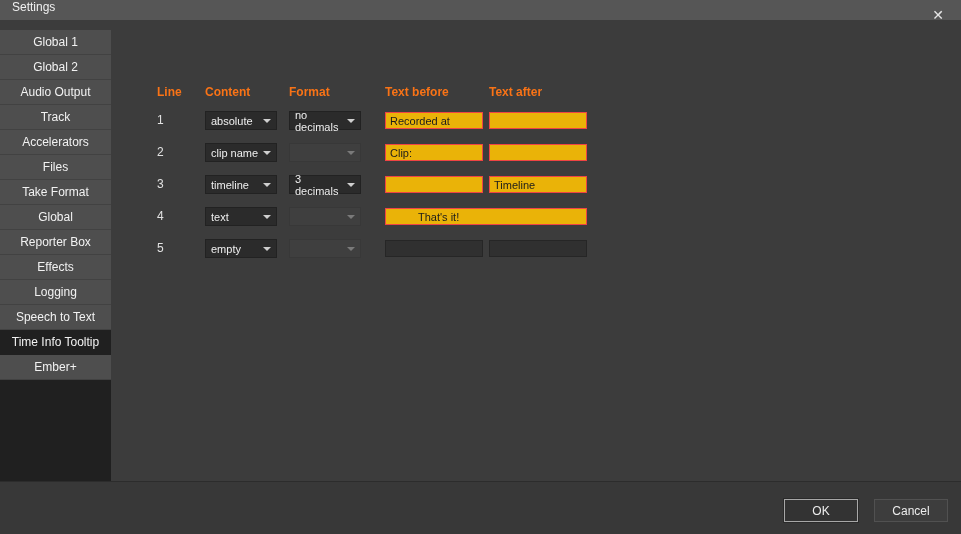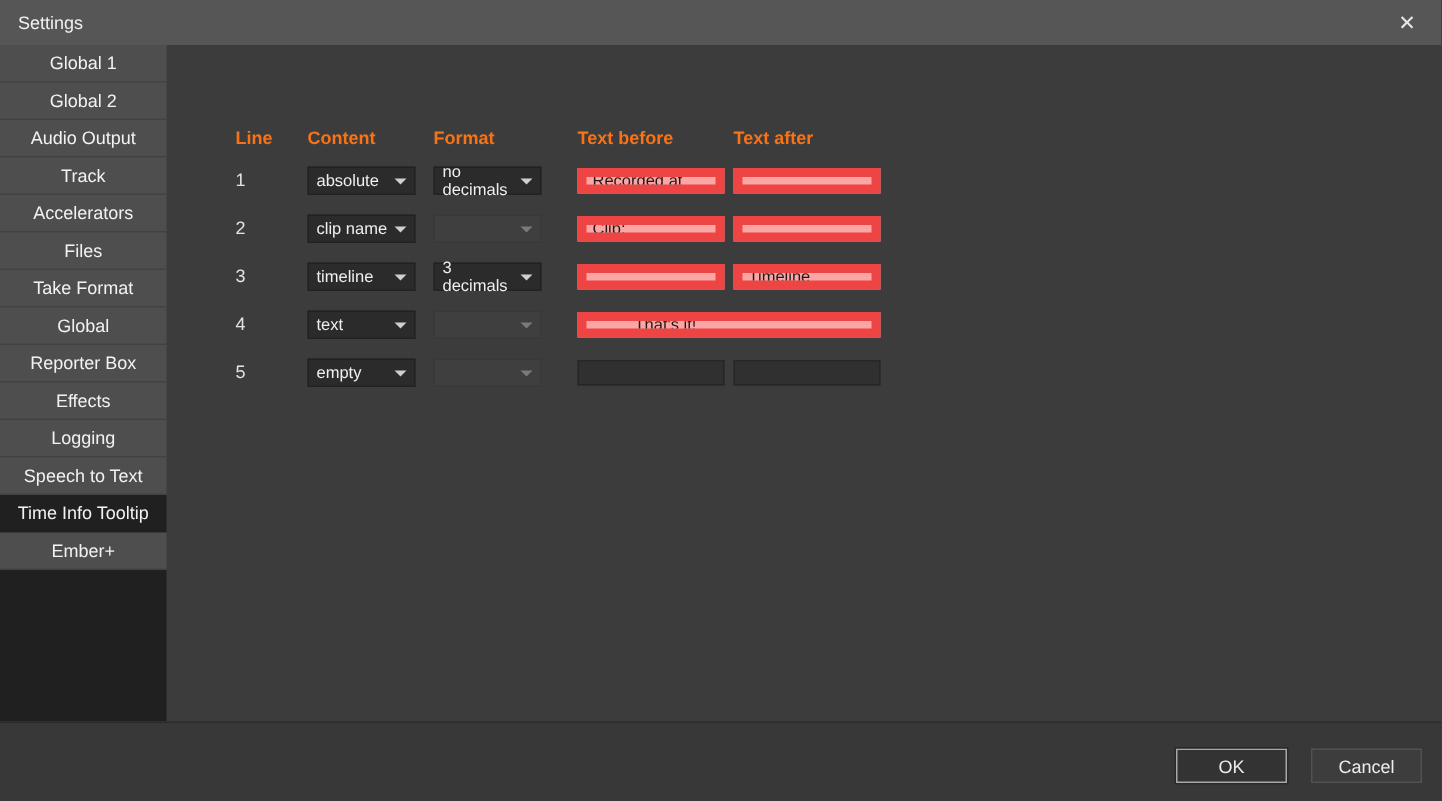--- a/index.html
+++ b/index.html
@@ -5,23 +5,23 @@
   * { margin: 0; padding: 0; box-sizing: border-box; }
   html, body {
     width: 961px; height: 534px;
     font-family: "Liberation Sans", sans-serif;
     background: #3c3c3c;
     overflow: hidden;
     position: relative;
   }
   
   .titlebar {
-    position: absolute; top: 0; left: 0; right: 0; height: 30px;
+    position: absolute; top: 0; left: 0; right: 0; height: 20px;
     background: #565656;
-    display: flex; align-items: center;
+    display: flex; align-items: flex-start;
     padding-left: 12px;
     color: #f0f0f0; font-size: 12px;
   }
   .close-btn {
     position: absolute; right: 8px; top: 0; height: 30px; width: 30px;
     display: flex; align-items: center; justify-content: center;
     color: #e6e6e6; font-size: 14px; cursor: pointer;
   }
   
   .sidebar {
@@ -75,21 +75,21 @@
     border-right: 4px solid transparent;
     border-top: 4px solid #cfcfcf;
   }
   .dropdown.disabled {
     background: #3f3f3f; border: 1px solid #383838; cursor: default;
   }
   .dropdown.disabled .arrow { border-top-color: #7a7a7a; }
 
   .text-input {
     position: absolute; top: 1px; height: 17px; width: 98px;
-    background: #fca5a5; border: 6px solid #ef4444;
+    background: #eab308; border: 1px solid #ef4444;
     color: #1c1c1c; font-size: 11px;
     font-family: "Liberation Sans", sans-serif;
     padding: 0 4px; outline: none;
   }
   .ti-before { left: 385px; }
   .ti-after  { left: 489px; }
   .ti-wide   { left: 385px; width: 202px; padding-left: 32px; }
   .text-input.disabled {
     background: #303030; border: 1px solid #262626; color: #888;
   }

